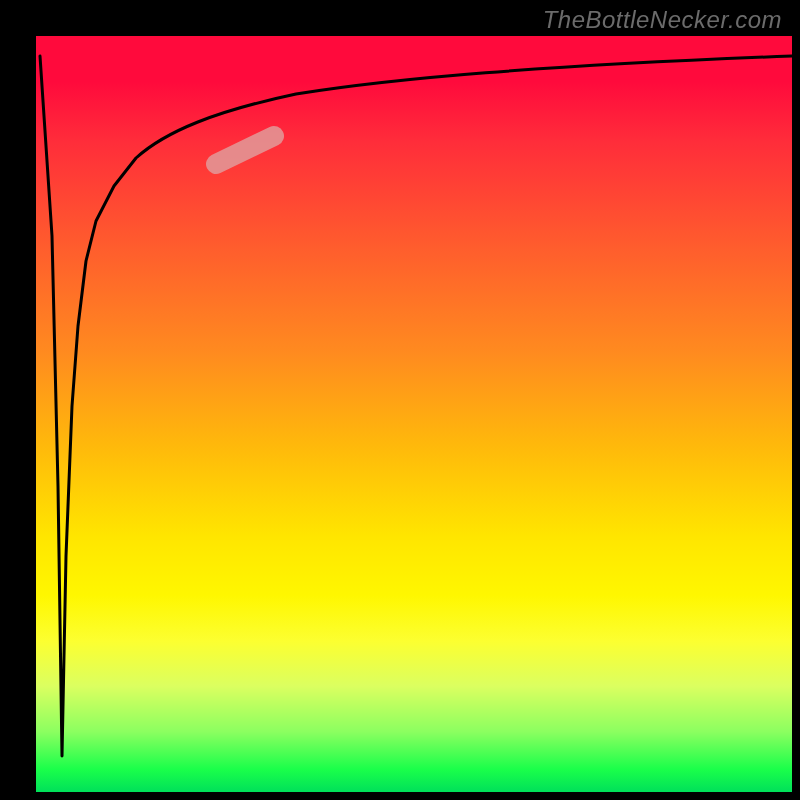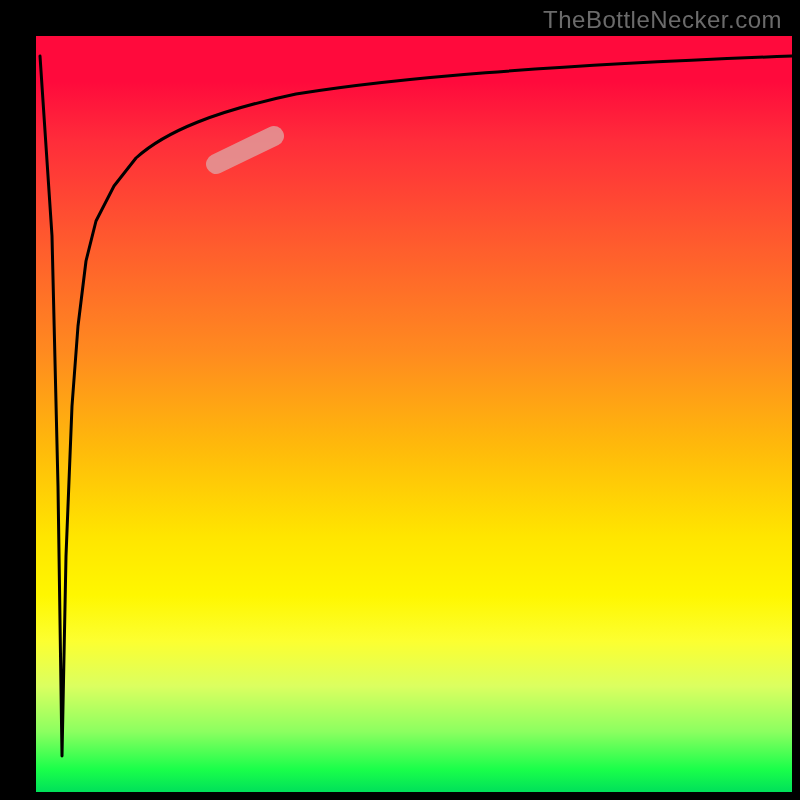--- a/index.html
+++ b/index.html
@@ -9,20 +9,21 @@
     height: 800px;
     background: #000;
     font-family: Arial, Helvetica, sans-serif;
     overflow: hidden;
   }
   .frame {
     position: relative;
     width: 792px;
     height: 800px;
     background: #000;
+    font-style: italic;
   }
   .plot {
     position: absolute;
     left: 36px;
     top: 36px;
     width: 756px;
     height: 756px;
     
     background: linear-gradient(
       to bottom,

